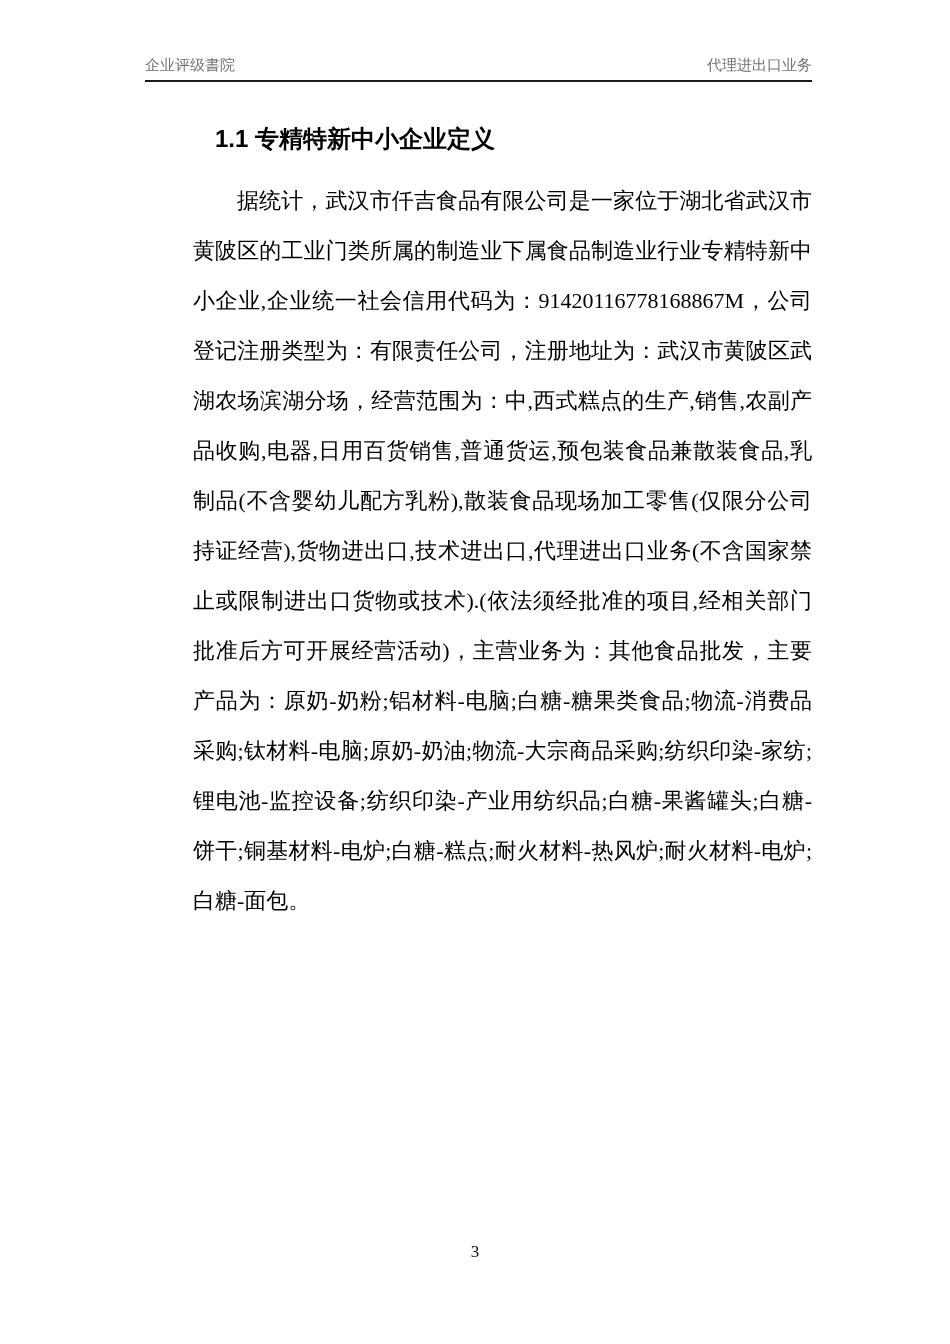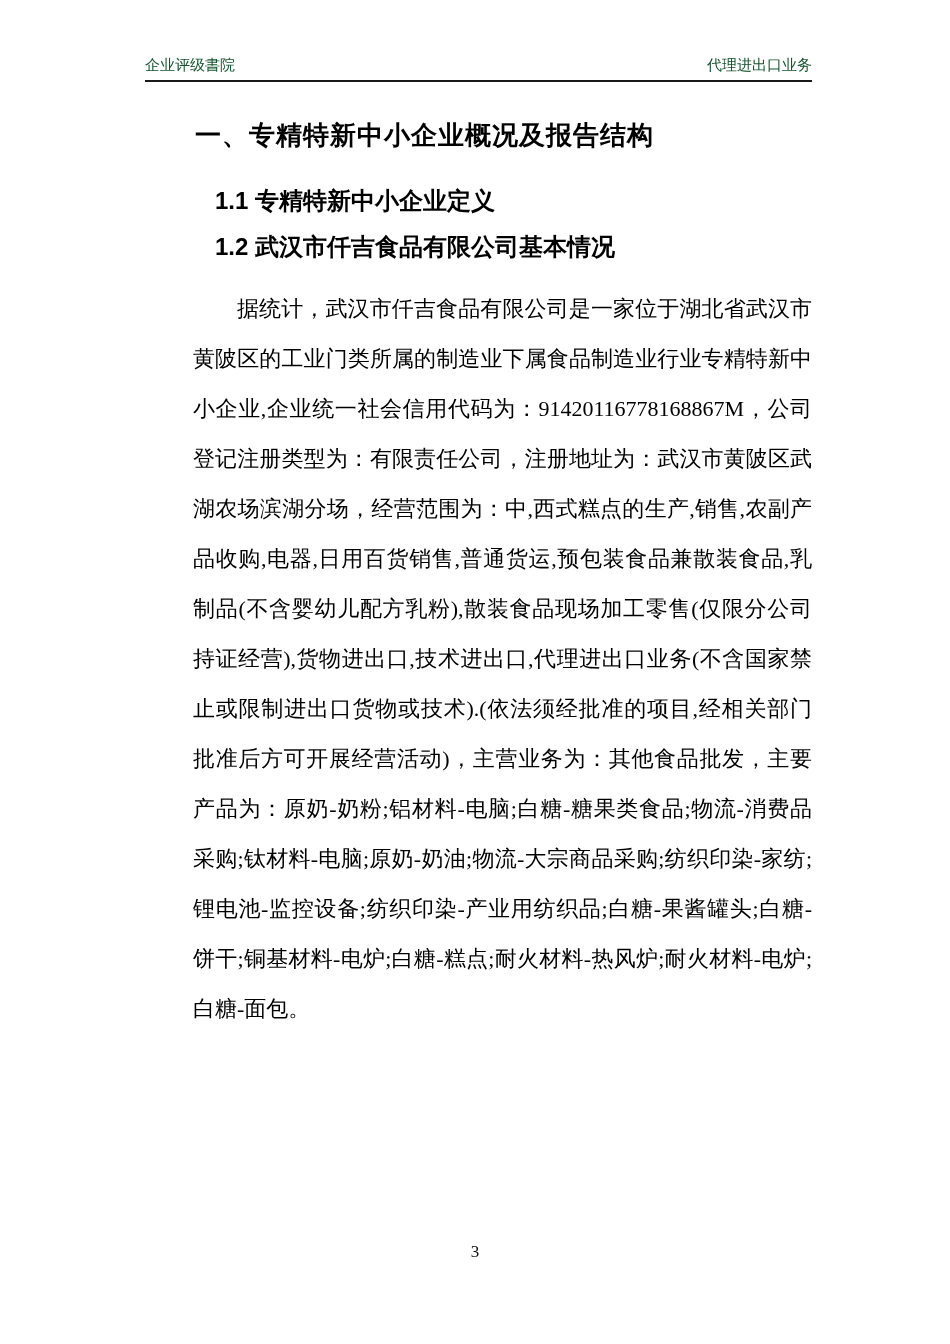--- a/index.html
+++ b/index.html
@@ -16,21 +16,21 @@
   .page-header {
     position: absolute;
     left: 145px;
     width: 667px;
     top: 56px;
     display: flex;
     justify-content: space-between;
     align-items: flex-end;
     font-family: "Liberation Sans", "DejaVu Sans", sans-serif;
     font-size: 15px;
-    color: #14532d;
+    color: #737373;
     padding-bottom: 5px;
     border-bottom: 2.5px solid #1a1a1a;
   }
   .content {
     position: absolute;
     left: 145px;
     width: 667px;
     top: 90px;
   }
   .h-main {
@@ -74,26 +74,24 @@
 
 <div class="page">
 
   <header class="page-header">
     <span>企业评级書院</span>
     <span>代理进出口业务</span>
   </header>
 
   <main class="content">
 
-    <h1 class="h-main">一、专精特新中小企业概况及报告结构</h1>
 
     <h2 class="h-sub">1.1 专精特新中小企业定义</h2>
 
 
-    <h2 class="h-sub second">1.2 武汉市仟吉食品有限公司基本情况</h2>
 
     <p class="body-para second">据统计，武汉市仟吉食品有限公司是一家位于湖北省武汉市黄陂区的工业门类所属的制造业下属食品制造业行业专精特新中小企业,企业统一社会信用代码为：91420116778168867M，公司登记注册类型为：有限责任公司，注册地址为：武汉市黄陂区武湖农场滨湖分场，经营范围为：中,西式糕点的生产,销售,农副产品收购,电器,日用百货销售,普通货运,预包装食品兼散装食品,乳制品(不含婴幼儿配方乳粉),散装食品现场加工零售(仅限分公司持证经营),货物进出口,技术进出口,代理进出口业务(不含国家禁止或限制进出口货物或技术).(依法须经批准的项目,经相关部门批准后方可开展经营活动)，主营业务为：其他食品批发，主要产品为：原奶-奶粉;铝材料-电脑;白糖-糖果类食品;物流-消费品采购;钛材料-电脑;原奶-奶油;物流-大宗商品采购;纺织印染-家纺;锂电池-监控设备;纺织印染-产业用纺织品;白糖-果酱罐头;白糖-饼干;铜基材料-电炉;白糖-糕点;耐火材料-热风炉;耐火材料-电炉;白糖-面包。</p>
 
   </main>
 
   <footer class="page-footer">
     <span>3</span>
   </footer>
 
 </div>

